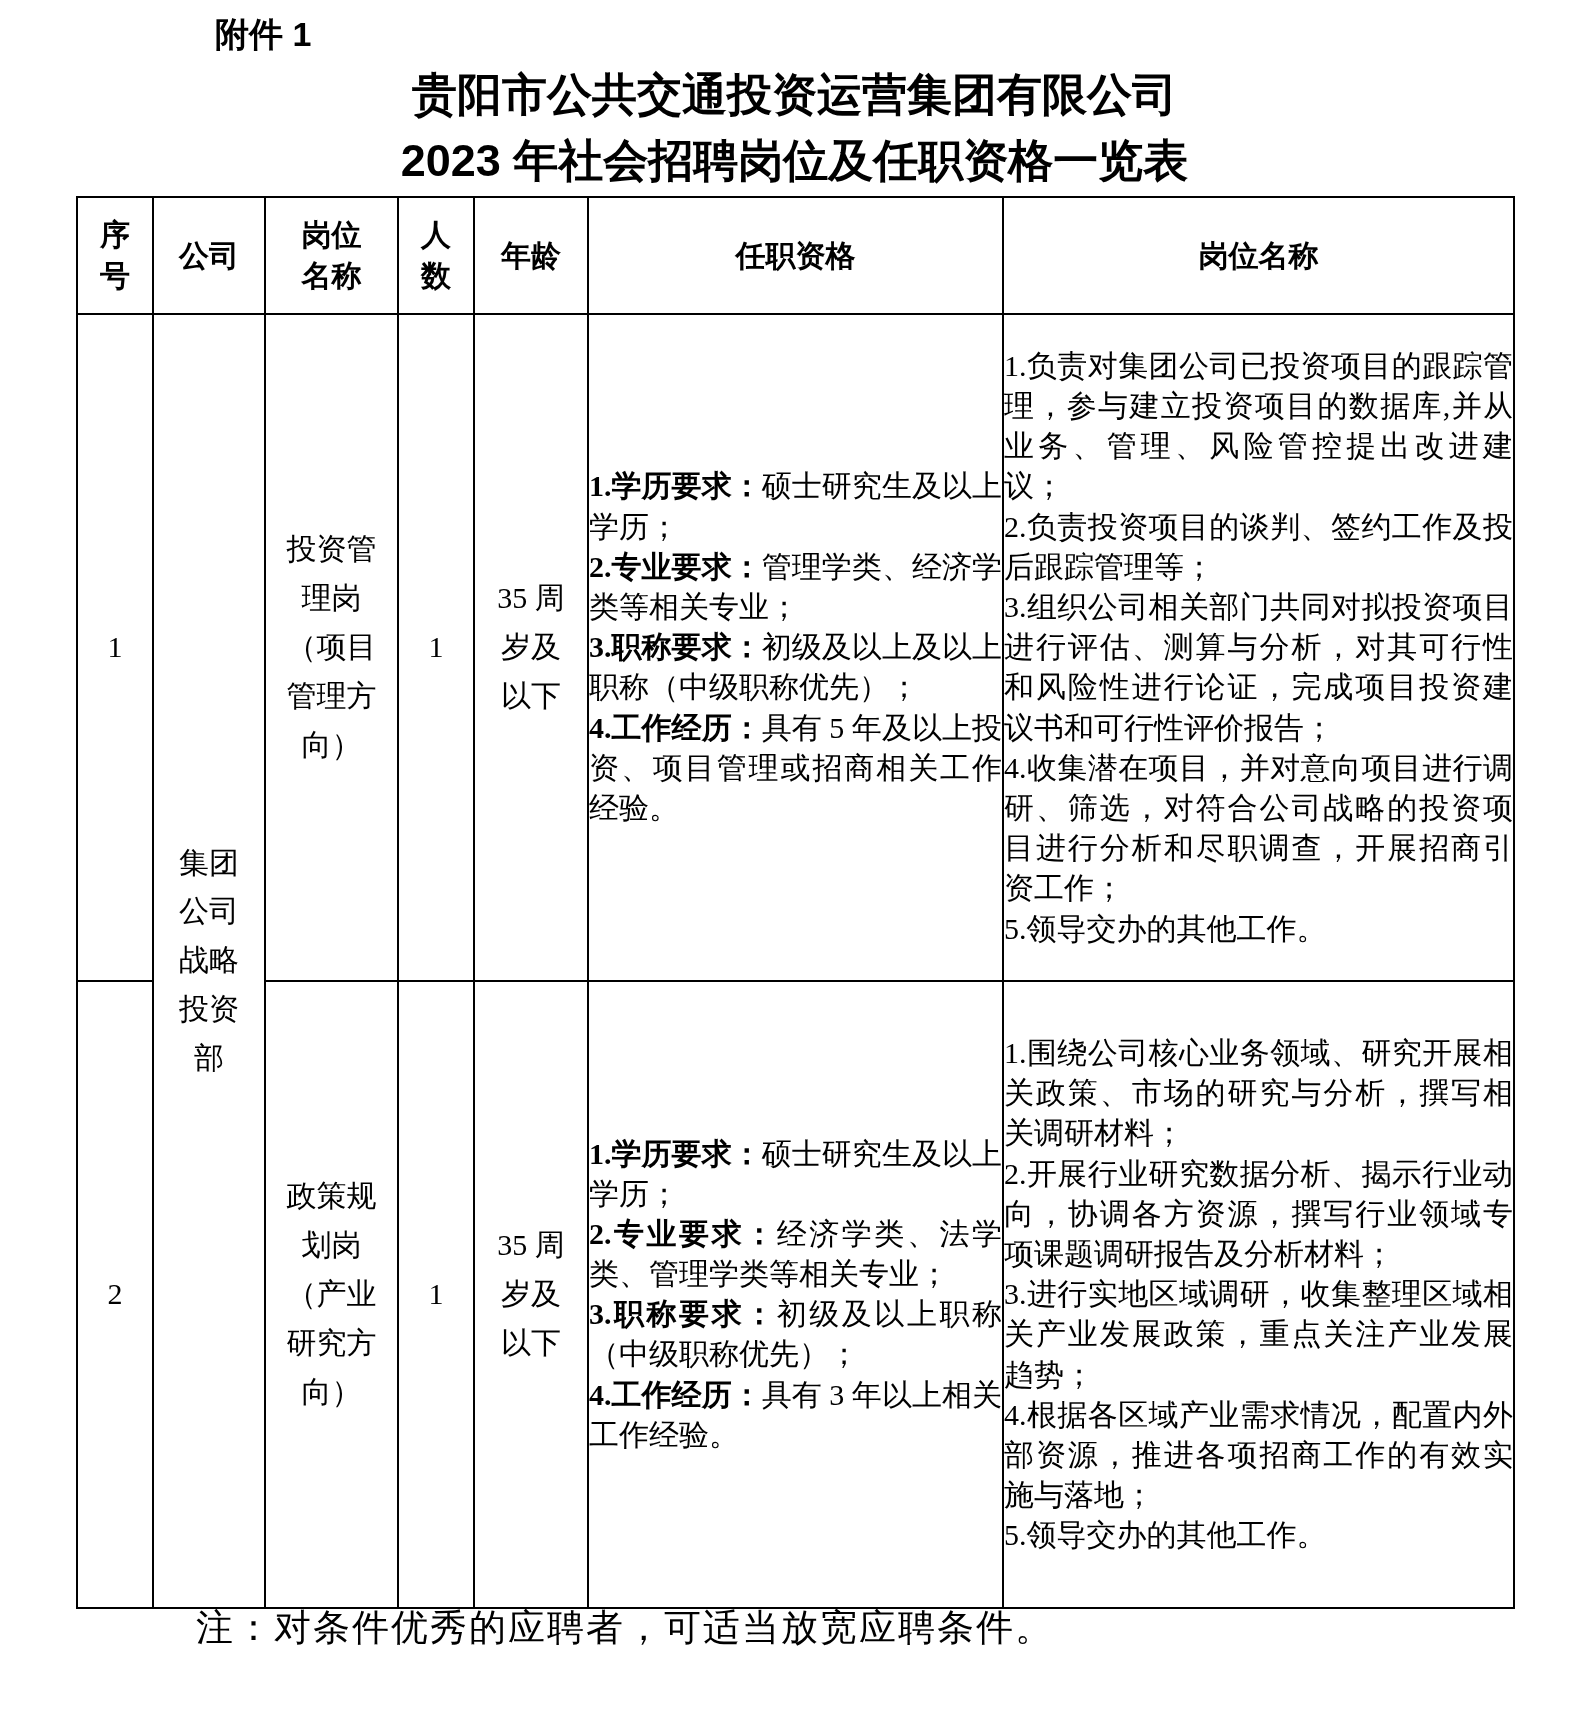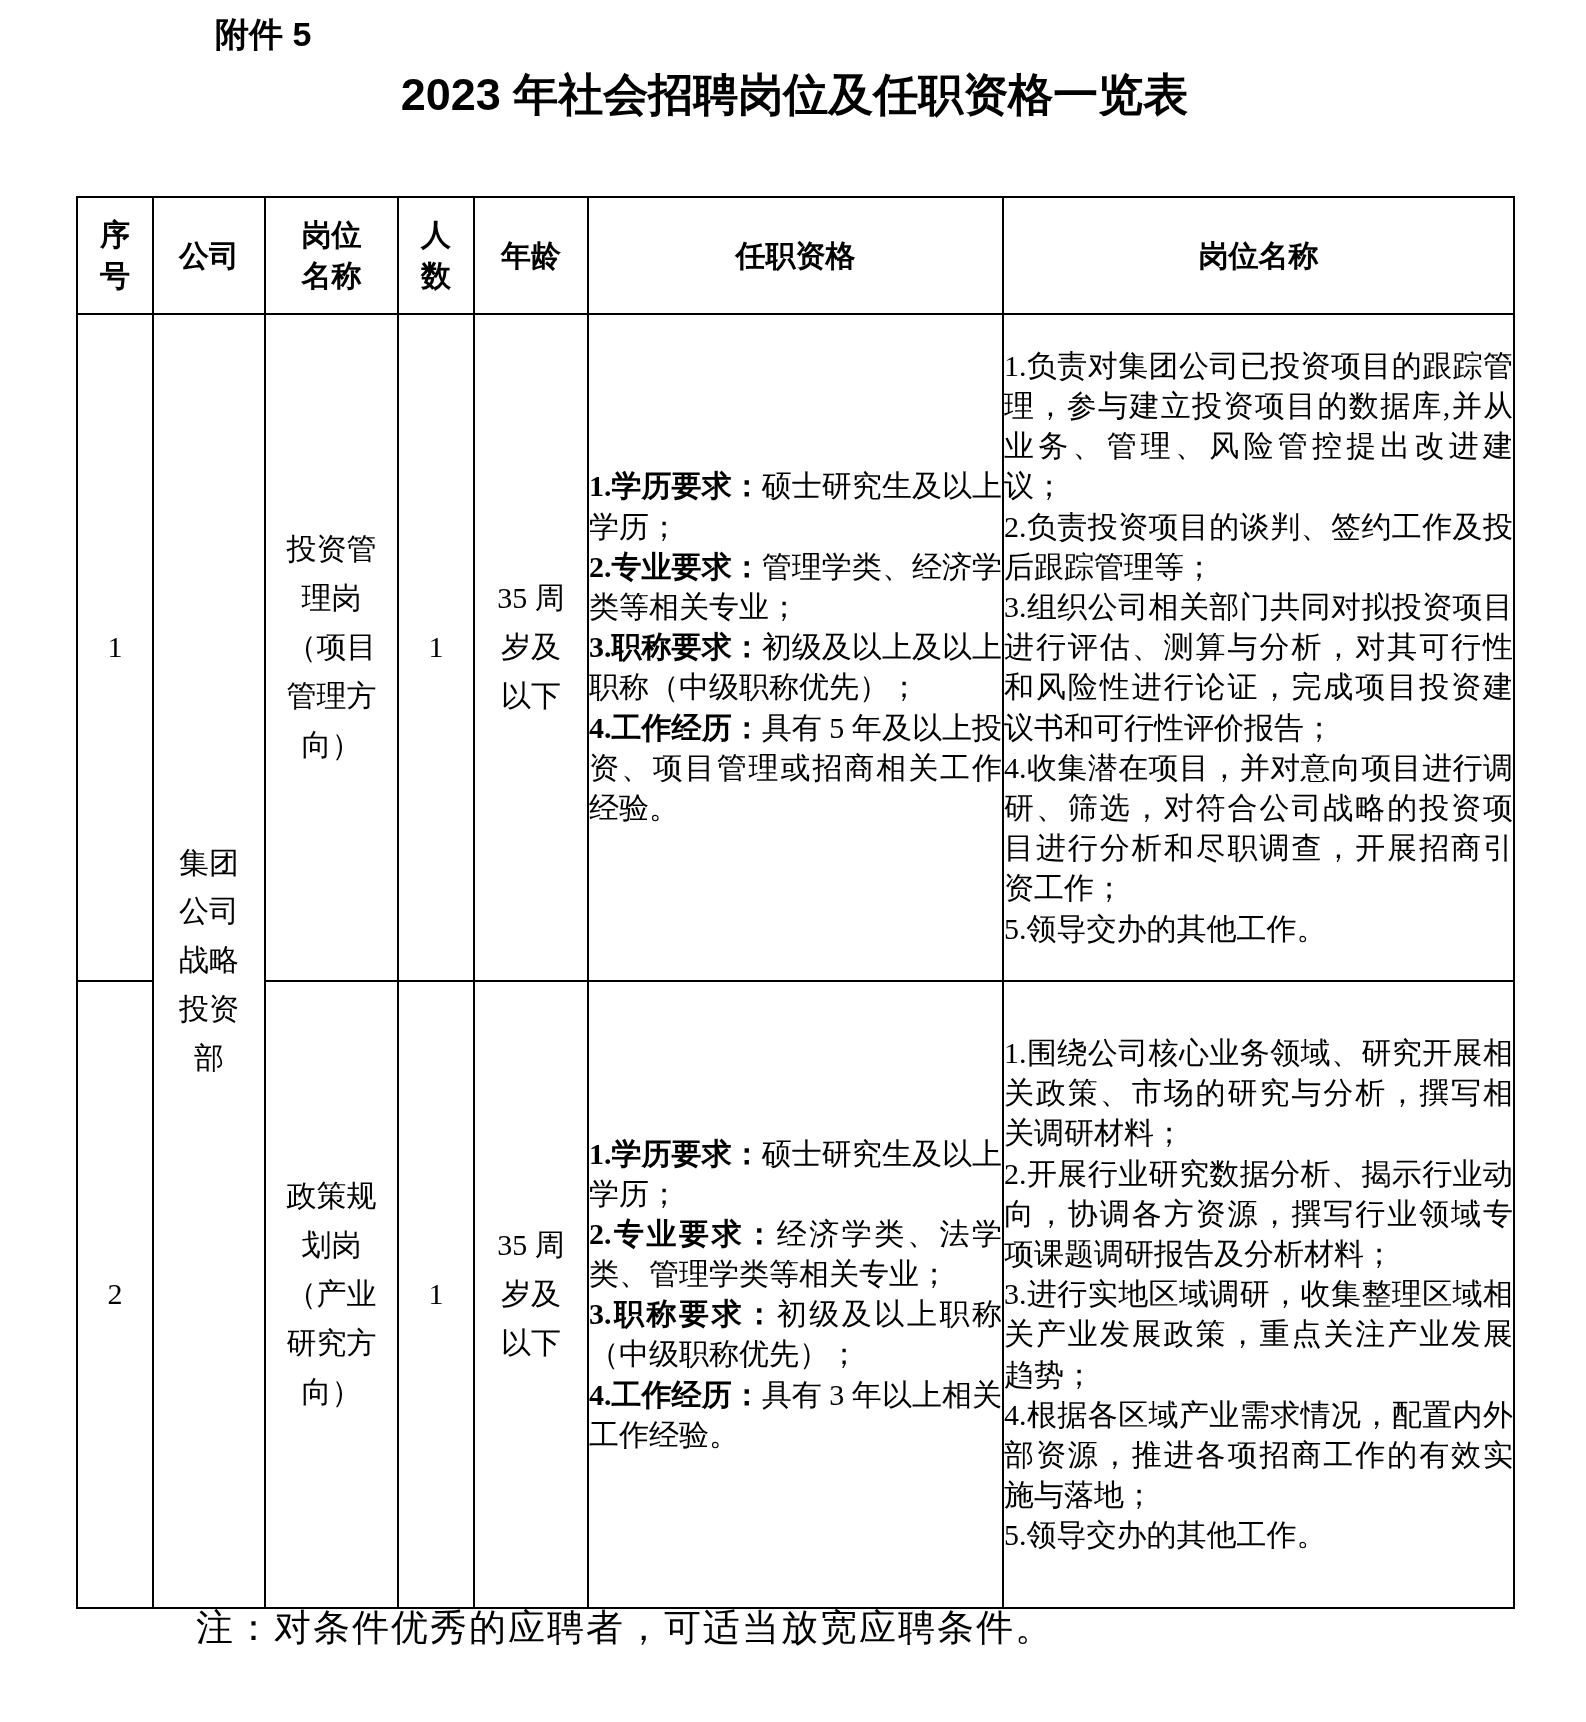--- a/index.html
+++ b/index.html
@@ -55,23 +55,24 @@
     font-size:37px; line-height:1.4;
     font-family:"Liberation Serif","DejaVu Serif",serif;
     letter-spacing:2px;
   }
 </style>
 </head>
 <body>
 
 <div class="page">
 
-  <div class="attachment">附件 5</div>
+  <div class="attachment">附件 1</div>
 
   <div class="title">
+    <div>贵阳市公共交通投资运营集团有限公司</div>
     <div>2023 年社会招聘岗位及任职资格一览表</div>
   </div>
 
   <table class="roster">
     <colgroup>
       <col style="width:76px">
       <col style="width:112px">
       <col style="width:133px">
       <col style="width:76px">
       <col style="width:114px">

